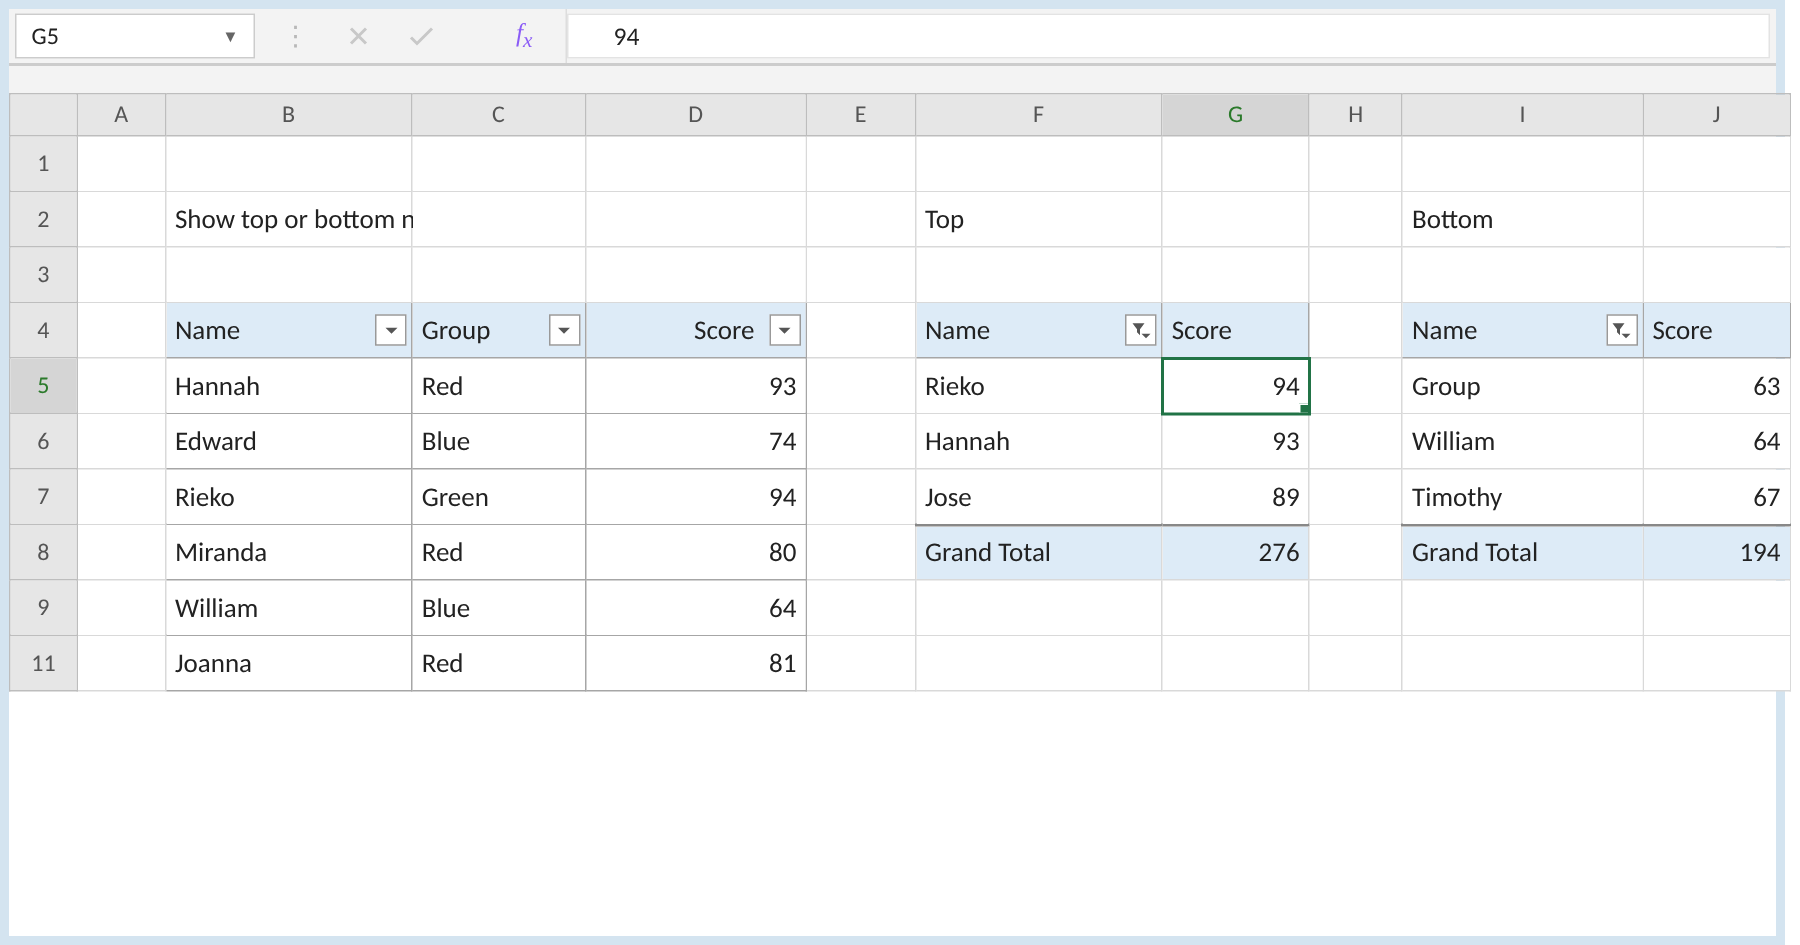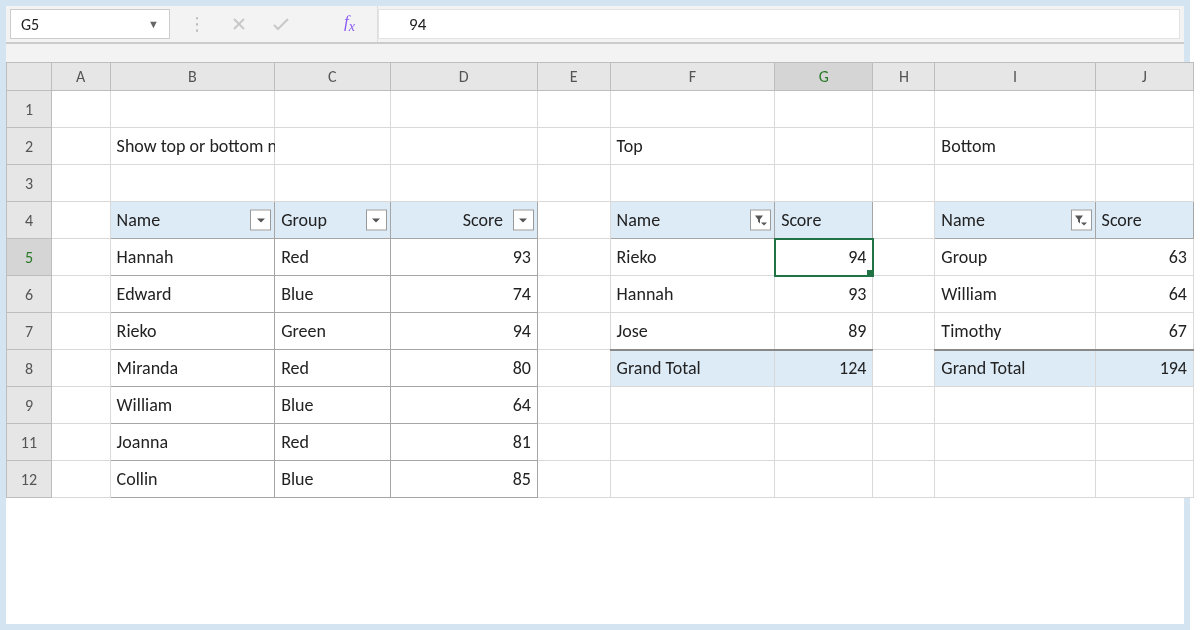--- a/index.html
+++ b/index.html
@@ -336,21 +336,21 @@
             <td class="right">67</td>
           </tr>
           <tr>
             <th class="rowhdr">8</th>
             <td></td>
             <td class="tcell">Miranda</td>
             <td class="tcell">Red</td>
             <td class="tcell right">80</td>
             <td></td>
             <td class="gt">Grand Total</td>
-            <td class="gt right">124</td>
+            <td class="gt right">276</td>
             <td></td>
             <td class="gt">Grand Total</td>
             <td class="gt right">194</td>
           </tr>
           <tr>
             <th class="rowhdr">9</th>
             <td></td>
             <td class="tcell">William</td>
             <td class="tcell">Blue</td>
             <td class="tcell right">64</td>
@@ -367,30 +367,17 @@
             <td class="tcell">Joanna</td>
             <td class="tcell">Red</td>
             <td class="tcell right">81</td>
             <td></td>
             <td></td>
             <td></td>
             <td></td>
             <td></td>
             <td></td>
           </tr>
-          <tr>
-            <th class="rowhdr">12</th>
-            <td></td>
-            <td class="tcell">Collin</td>
-            <td class="tcell">Blue</td>
-            <td class="tcell right">85</td>
-            <td></td>
-            <td></td>
-            <td></td>
-            <td></td>
-            <td></td>
-            <td></td>
-          </tr>
         </tbody>
     </table>
   </div>
 
 </div>
 
 </body></html>

